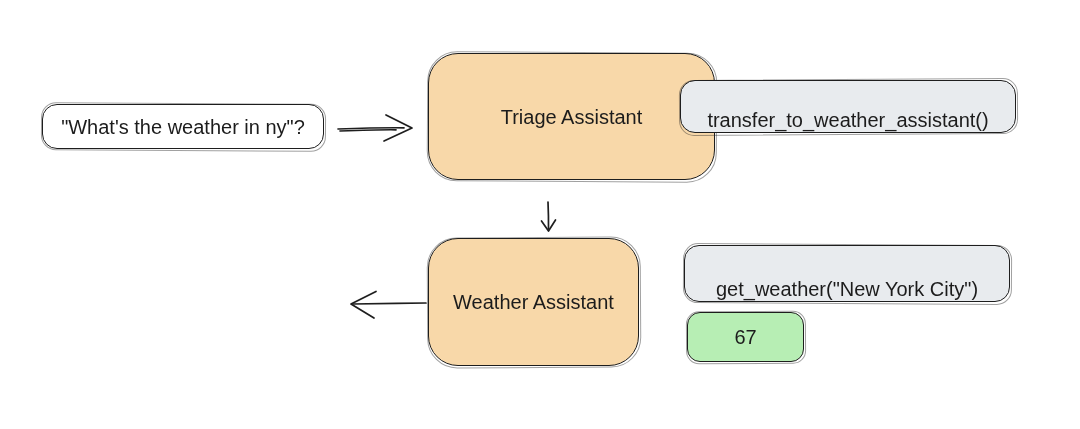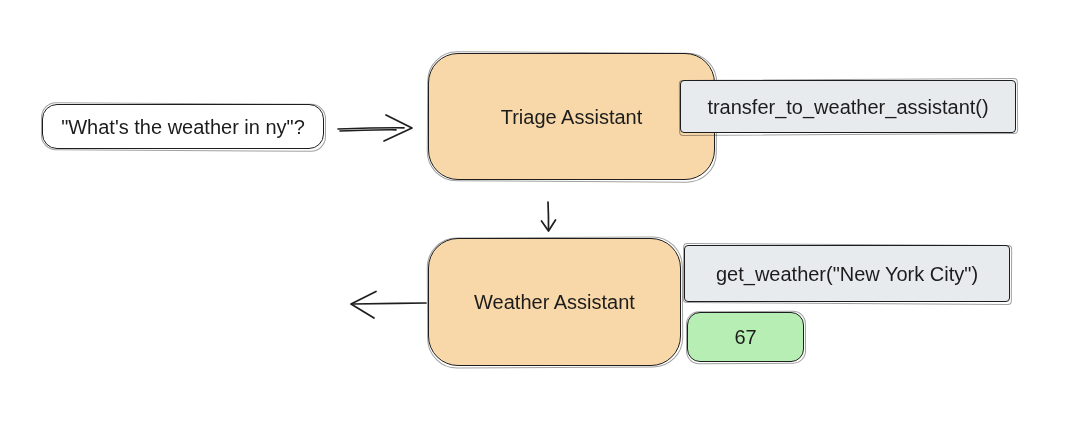--- a/index.html
+++ b/index.html
@@ -27,21 +27,21 @@
     content:"";
     position:absolute;inset:-2.5px;
     border:1.2px solid rgba(30,30,30,.42);
     border-radius:inherit;
     transform:rotate(.35deg);
     pointer-events:none;
   }
   .node.alt::after{transform:rotate(-.35deg);}
   .bubble{background:#ffffff;border-radius:15px;}
   .agent{background:var(--agent-fill,#F8D8A9);border-radius:30px;}
-  .code{background:var(--code-fill,#E8EBEE);border-radius:4px;}
+  .code{background:var(--code-fill,#E8EBEE);border-radius:15px;align-items:flex-end;}
   .result{background:var(--result-fill,#B7EEB4);border-radius:13px;}
   .arrow{position:absolute;overflow:visible;}
   .arrow path{
     fill:none;
     stroke:var(--stroke,#1e1e1e);
     stroke-width:1.7;
     stroke-linecap:round;
     stroke-linejoin:round;
   }
   .label{pointer-events:none;}
@@ -67,21 +67,21 @@
 
   <div class="node code alt" style="left:680px;top:80px;width:336px;height:53px;">
     <span class="label">transfer_to_weather_assistant()</span>
   </div>
 
   <svg class="arrow" style="left:538px;top:200px;" width="22" height="36" viewBox="0 0 22 36">
     <path d="M10 2 C 10.4 11, 10.6 20, 10.5 29"></path>
     <path d="M3.5 21 L10.5 31 L17.5 20"></path>
   </svg>
 
-  <div class="node agent alt" style="left:428px;top:238px;width:253px;height:128px;text-align:center;">
+  <div class="node agent alt" style="left:428px;top:238px;width:211px;height:128px;text-align:center;">
     <span class="label">Weather Assistant</span>
   </div>
 
   <div class="node code" style="left:684px;top:245px;width:326px;height:57px;">
     <span class="label">get_weather("New York City")</span>
   </div>
 
   <div class="node result alt" style="left:687px;top:312px;width:117px;height:50px;">
     <span class="label">67</span>
   </div>

